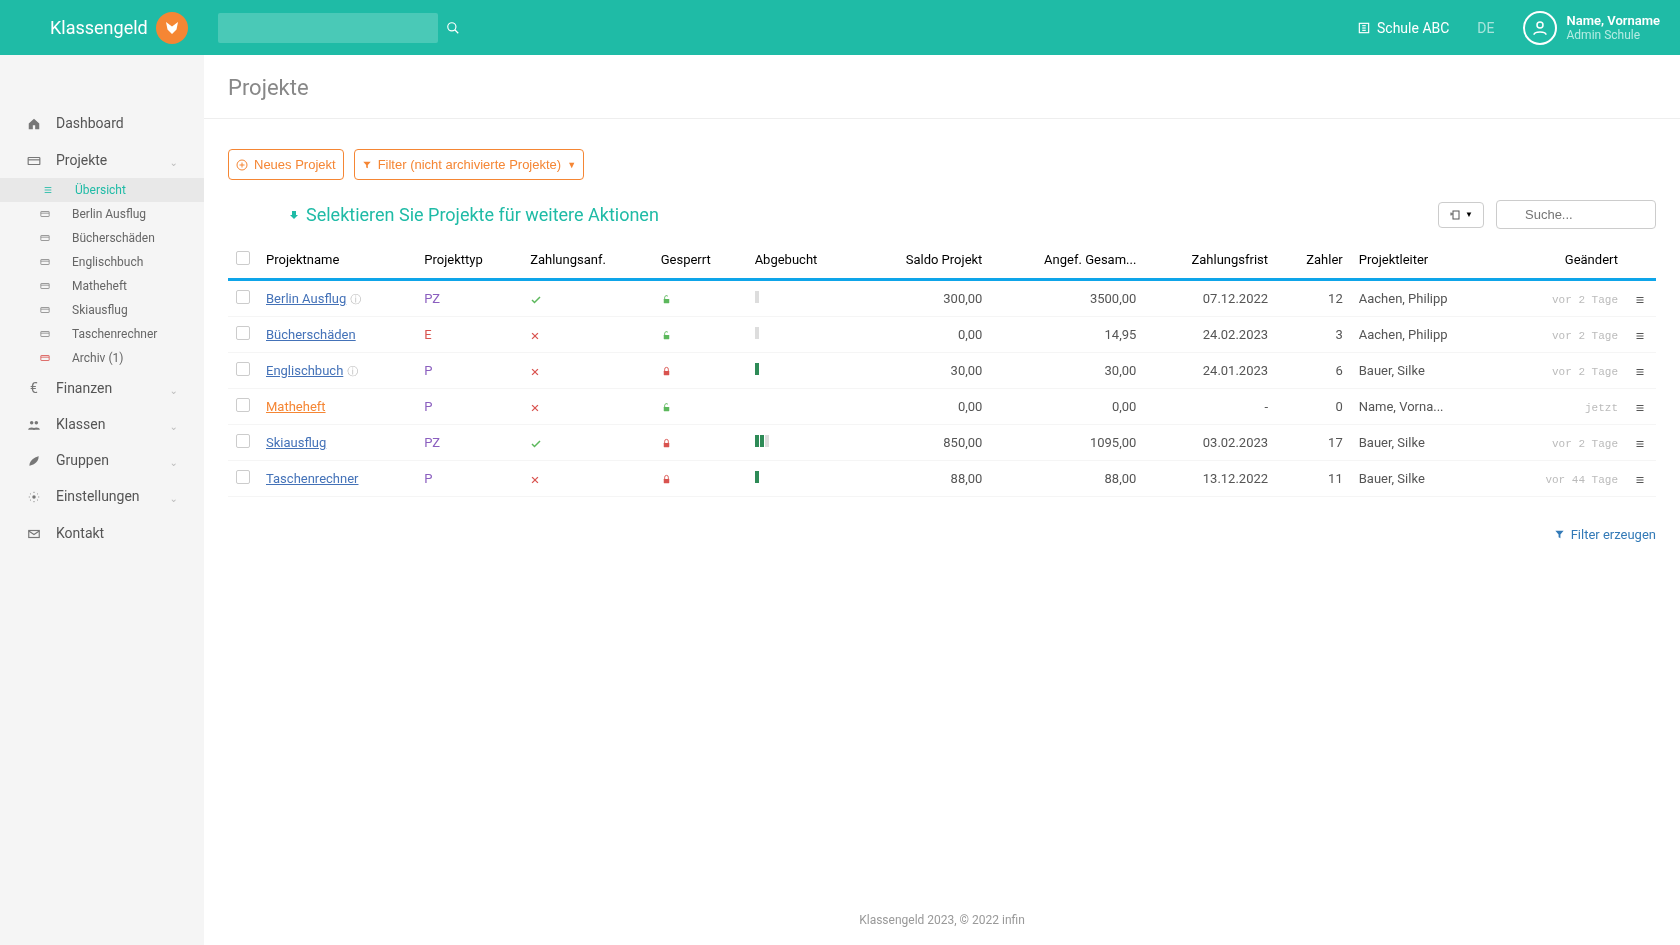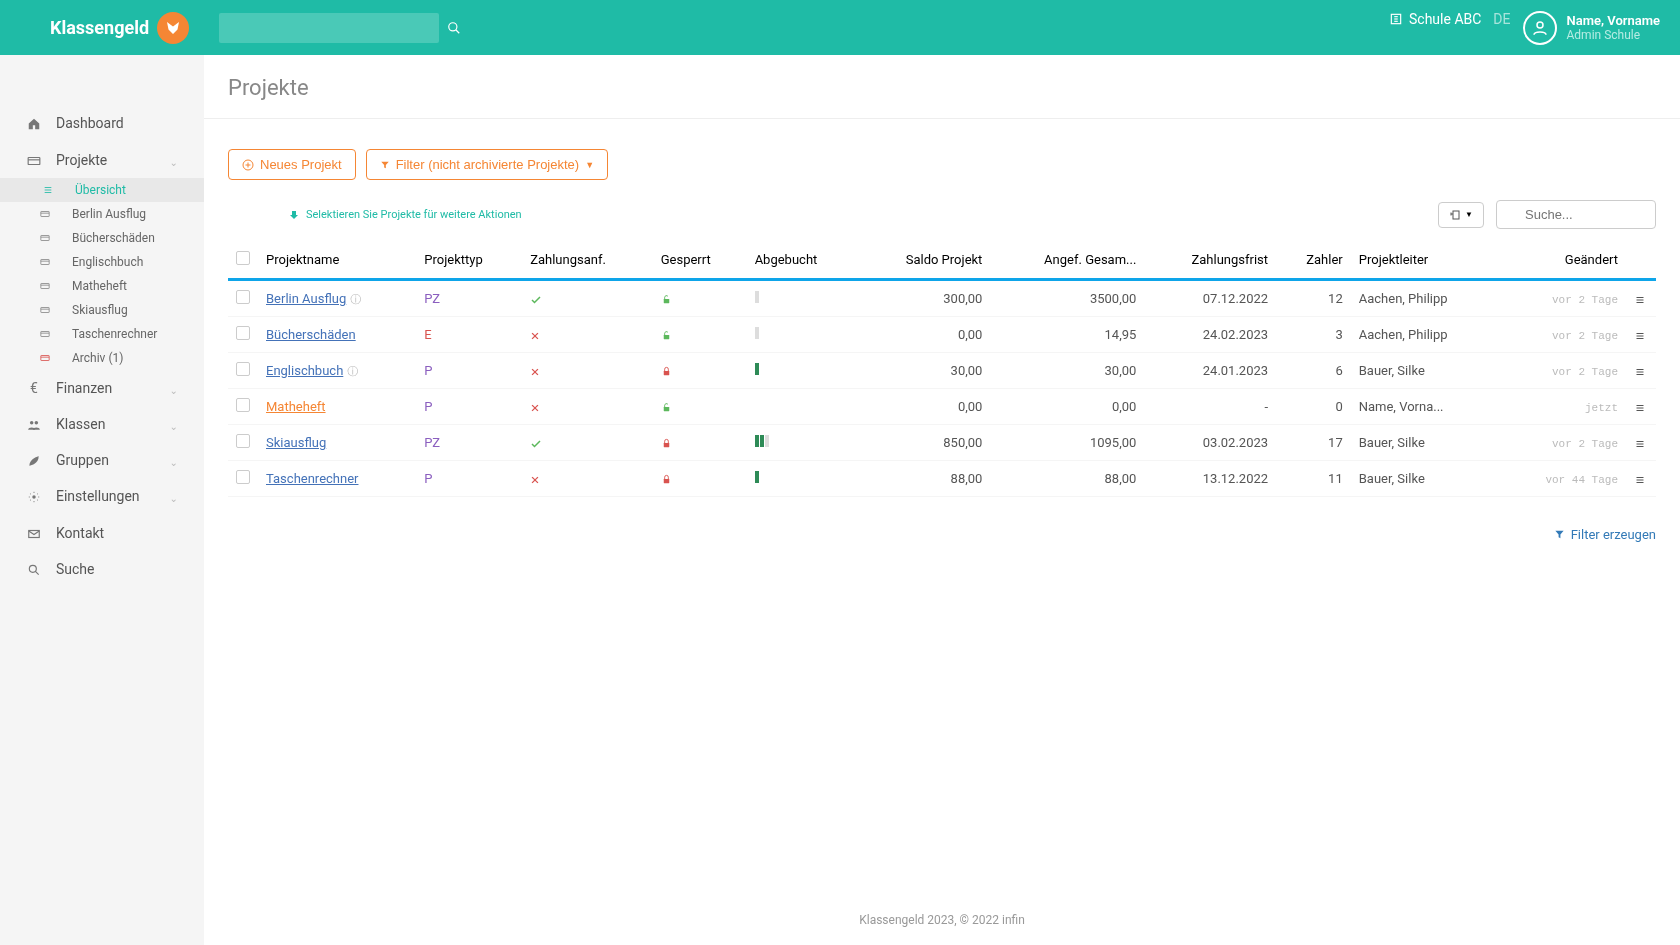--- a/index.html
+++ b/index.html
@@ -1,23 +1,23 @@
 <!DOCTYPE html>
 <html><head>
 <meta charset="utf-8">
 <style>
 * { box-sizing: border-box; margin: 0; padding: 0; }
 body { font-family: -apple-system, BlinkMacSystemFont, "Segoe UI", Roboto, sans-serif; font-size: 14px; color: #555; background: #f5f5f5; }
 .topbar { height: 55px; background: #1fbba6; display: flex; align-items: center; padding: 0 20px 0 50px; color: #fff; }
-.brand { display: flex; align-items: center; gap: 8px; margin-right: 30px; font-size: 18px; font-weight: 700; text-align: center; }
+.brand { display: flex; align-items: center; gap: 8px; margin-right: 30px; font-size: 18px; font-weight: 400; text-align: center; }
 .brand-fox { width: 32px; height: 32px; background: #f58634; border-radius: 50%; display: flex; align-items: center; justify-content: center; color: #fff; position: relative; }
 .search-box { background: #4ac9b7; border: none; height: 30px; width: 220px; padding: 0 10px; color: #fff; outline: none; border-radius: 2px; }
 .search-box::placeholder { color: rgba(255,255,255,0.7); }
 .search-icon-btn { background: transparent; border: none; color: #fff; margin-left: 8px; cursor: pointer; }
-.top-right { margin-left: auto; display: flex; align-items: flex-start; gap: 12px; }
+.top-right { margin-left: auto; display: flex; align-items: center; gap: 28px; }
 .school-label { display: flex; align-items: center; gap: 6px; }
 .lang { color: #a7e4db; }
 .avatar-circle { width: 34px; height: 34px; border: 2px solid #fff; border-radius: 50%; display: flex; align-items: center; justify-content: center; }
 .user-block { display: flex; align-items: center; gap: 10px; }
 .user-names { display: flex; flex-direction: column; font-size: 13px; line-height: 1.2; }
 .user-role { color: #b6ece3; font-size: 12px; }
 
 .layout { display: flex; height: calc(945px - 55px); }
 .sidebar { width: 204px; background: #f5f5f5; padding-top: 50px; display: flex; flex-direction: column; }
 .nav-item { display: flex; align-items: flex-end; gap: 14px; padding: 10px 26px; color: #555; cursor: pointer; font-size: 14px; position: relative; }
@@ -25,25 +25,25 @@
 .nav-sub { display: flex; align-items: center; gap: 22px; padding: 5px 26px 5px 40px; color: #666; font-size: 12px; cursor: pointer; }
 .nav-sub.active { background: #e8e8e8; color: #1fbba6; border-left: 3px solid transparent; }
 .nav-sub.active .sub-icon { color: #1fbba6; }
 .nav-sub .sub-icon { color: #888; font-size: 10px; }
 .nav-sub.archive .sub-icon { color: #d9534f; }
 .nav-icon { width: 16px; text-align: center; color: #777; }
 
 .content { flex: 1; background: #fff; display: flex; flex-direction: column; position: relative; }
 .page-title { font-size: 22px; color: #888; font-weight: 400; padding: 20px 24px 18px; border-bottom: 1px solid #eee; }
 .toolbar { padding: 30px 24px 10px; display: flex; gap: 10px; }
-.btn-outline { border: 1px solid #f58634; color: #f58634; background: #fff; padding: 7px 13px; border-radius: 4px; cursor: pointer; font-size: 13px; display: inline-flex; align-items: center; gap: 6px; }
+.btn-outline { border: 1px solid #f58634; color: #f58634; background: #fff; padding: 7px 7px; border-radius: 4px; cursor: pointer; font-size: 13px; display: inline-flex; align-items: center; gap: 6px; }
 
 .table-wrap { padding: 0 24px 20px; }
 .action-row { display: flex; align-items: center; padding: 10px 0 12px 60px; }
-.select-hint { color: #1fbba6; font-size: 11px; display: flex; align-items: center; gap: 6px; }
+.select-hint { color: #1fbba6; font-size: 18px; display: flex; align-items: center; gap: 6px; }
 .action-row-right { margin-left: auto; display: flex; align-items: center; gap: 12px; }
 .export-btn { border: 1px solid #ccc; border-radius: 4px; padding: 6px 10px; background: #fff; cursor: pointer; font-size: 12px; display: flex; align-items: center; gap: 4px; }
 .table-search { border: 1px solid #ccc; border-radius: 4px; padding: 6px 10px 6px 28px; width: 160px; font-size: 13px; position: relative; }
 .search-wrap { position: relative; }
 .search-wrap .mag { position: absolute; left: 8px; top: 50%; transform: translateY(-50%); color: #aaa; }
 
 table { width: 100%; border-collapse: collapse; }
 table th { text-align: left; font-weight: 400; color: #000000; font-size: 13px; padding: 10px 8px; border-bottom: 3px solid #0ea5e9; }
 table td { padding: 9px 8px; border-bottom: 1px solid #f5f5f5; font-size: 13px; color: #555; }
 table th.right, table td.right { text-align: right; }
@@ -233,29 +233,20 @@
     </div>
     <div class="nav-item">
       <span class="nav-icon">
         <svg width="14" height="14" viewBox="0 0 24 24" fill="none" stroke="#777" stroke-width="2">
             <rect x="3" y="6" width="18" height="12"></rect>
             <path d="M3 7 L12 13 L21 7"></path>
           </svg>
       </span>
       <span>Kontakt</span>
     </div>
-    <div class="nav-item">
-      <span class="nav-icon">
-        <svg width="14" height="14" viewBox="0 0 24 24" fill="none" stroke="#777" stroke-width="2">
-            <circle cx="10" cy="10" r="6"></circle>
-            <line x1="20" y1="20" x2="14" y2="14"></line>
-          </svg>
-      </span>
-      <span>Suche</span>
-    </div>
   </div>
 
   <div class="content">
     <div class="page-title">Projekte</div>
 
     <div class="toolbar">
       <button class="btn-outline">
         <svg width="12" height="12" viewBox="0 0 24 24" fill="#f58634">
             <circle cx="12" cy="12" r="10" fill="none" stroke="#f58634" stroke-width="2"></circle>
             <line x1="12" y1="7" x2="12" y2="17" stroke="#f58634" stroke-width="2"></line>

